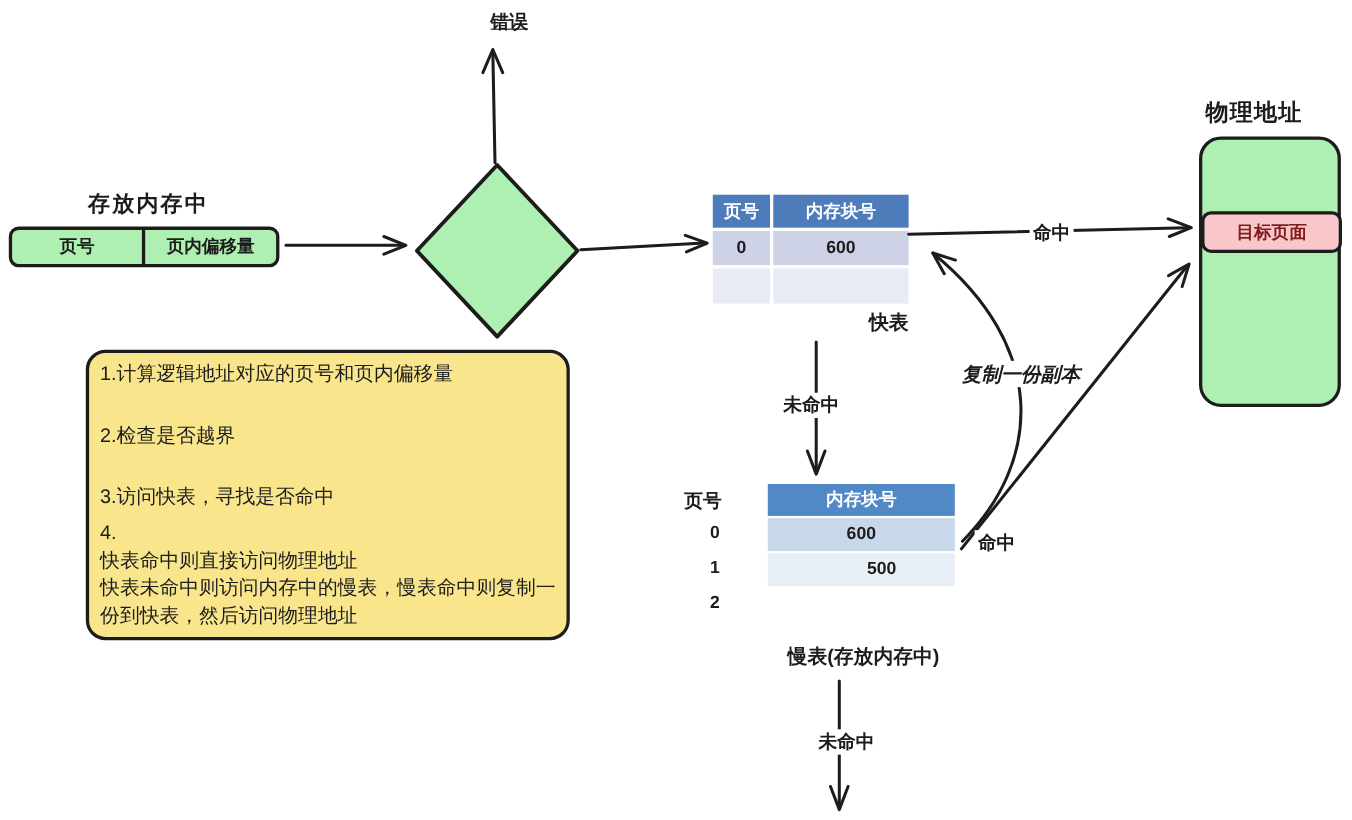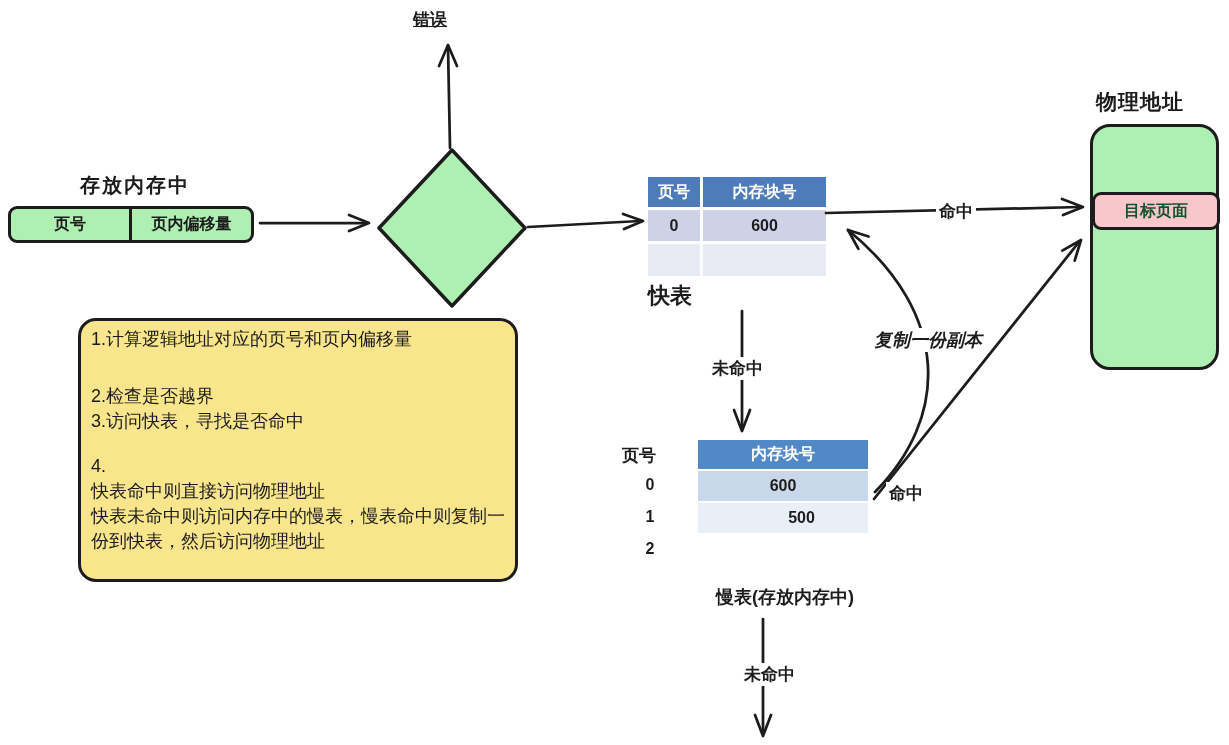--- a/index.html
+++ b/index.html
@@ -25,33 +25,33 @@
   .diamond-text1{left:412px;top:194px;width:80px;text-align:center;font-size:21px;font-weight:600;letter-spacing:3px;z-index:3;}
   .diamond-text2{left:412px;top:224px;width:80px;text-align:center;font-size:21px;font-weight:600;z-index:3;}
   
   .note-box{
     left:78px;top:318px;width:440px;height:264px;box-sizing:border-box;
     background:var(--yellow,#f8e58c);border:3px solid var(--ink,#1c1c1c);border-radius:18px;
     padding:6px 10px 16px 10px;z-index:2;
   }
   .note-box p{margin:0;font-size:18px;line-height:25px;font-weight:500;white-space:pre-line;}
   .note-box p.g1{margin-bottom:32px;}
-  .note-box p.g2{}
-  .note-box p.g3{margin-bottom:20px;}
+  .note-box p.g2{margin-bottom:30px;}
+  .note-box p.g3{margin-bottom:8px;}
   
   .tlb-table{
     left:648px;top:177px;display:grid;z-index:2;
     grid-template-columns:52px 123px;grid-template-rows:30px 31px 32px;gap:3px;
   }
   .tlb-table .hc{background:var(--tlb-header-blue,#4e7cbb);color:#fff;font-weight:700;font-size:16px;
     display:flex;align-items:center;justify-content:center;}
   .tlb-table .r1{background:var(--tlb-row1,#cdd2e6);font-weight:700;font-size:16px;
     display:flex;align-items:center;justify-content:center;}
   .tlb-table .r2{background:var(--tlb-row2,#e9ebf4);}
-  .tlb-caption{left:648px;top:281px;width:178px;text-align:left;font-size:22px;font-weight:600;z-index:3;}
+  .tlb-caption{left:648px;top:281px;width:178px;text-align:right;font-size:18px;font-weight:600;z-index:3;}
   .slow-table{
     left:698px;top:440px;display:grid;z-index:2;width:170px;
     grid-template-rows:29px 30px 30px 30px;gap:2px;
   }
   .slow-table .hc{background:var(--slow-header-blue,#5189c6);color:#fff;font-weight:700;font-size:16px;
     display:flex;align-items:center;justify-content:center;}
   .slow-table .row-a{background:var(--slow-row-a,#c9d7ea);}
   .slow-table .row-b{background:var(--slow-row-b,#e9eff7);padding-left:37px;}
   .slow-table .val{font-weight:700;font-size:16px;display:flex;align-items:center;justify-content:center;}
   .slow-pagehdr{left:622px;top:444px;font-size:17px;font-weight:700;z-index:3;}
@@ -63,25 +63,25 @@
   
   .physical-title{left:1096px;top:88px;font-size:21px;font-weight:700;letter-spacing:1px;z-index:3;}
   .physical-box{
     left:1090px;top:124px;width:129px;height:246px;box-sizing:border-box;
     background:var(--green,#aeefb2);border:3px solid var(--ink,#1c1c1c);border-radius:20px;z-index:2;
   }
   .target-page{
     left:1092px;top:192px;width:128px;height:38px;box-sizing:border-box;
     background:var(--pink,#f9c7cb);border:3px solid var(--ink,#1c1c1c);border-radius:9px;
     display:flex;align-items:center;justify-content:center;
-    font-size:16px;font-weight:700;color:#14532d;z-index:4;
+    font-size:16px;font-weight:700;color:#7f1d1d;z-index:4;
   }
   
   .flabel{background:#ffffff;padding:0 3px;font-weight:600;z-index:6;}
-  .error-label{left:410px;top:8px;font-size:17px;text-decoration:underline;}
+  .error-label{left:443px;top:8px;font-size:17px;text-decoration:underline;}
   .hit-top{left:936px;top:200px;font-size:17px;}
   .miss-tlb{left:709px;top:357px;font-size:17px;}
   .copy-label{left:871px;top:328px;font-size:18px;font-style:italic;}
   .hit-bottom{left:886px;top:482px;font-size:17px;}
   .miss-slow{left:741px;top:663px;font-size:17px;}
   
   svg.layer{position:absolute;left:0;top:0;z-index:5;pointer-events:none;}
   svg.layer .stroke{stroke:var(--ink,#1c1c1c);stroke-width:2.75;fill:none;stroke-linecap:round;stroke-linejoin:round;}
   svg.layer .shape{stroke:var(--ink,#1c1c1c);stroke-width:3.5;fill:var(--green,#aeefb2);stroke-linejoin:round;}
 </style>

